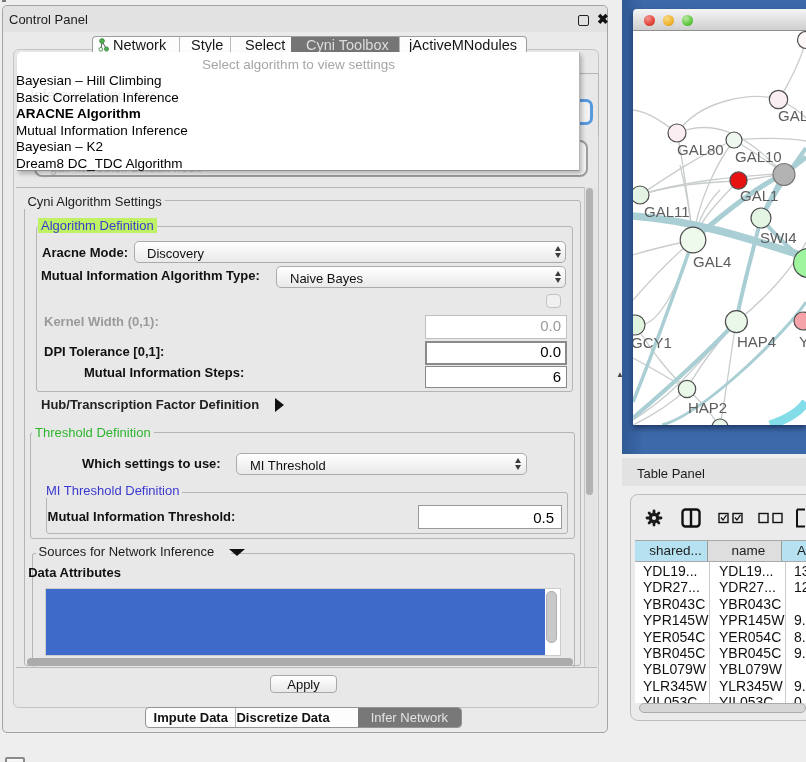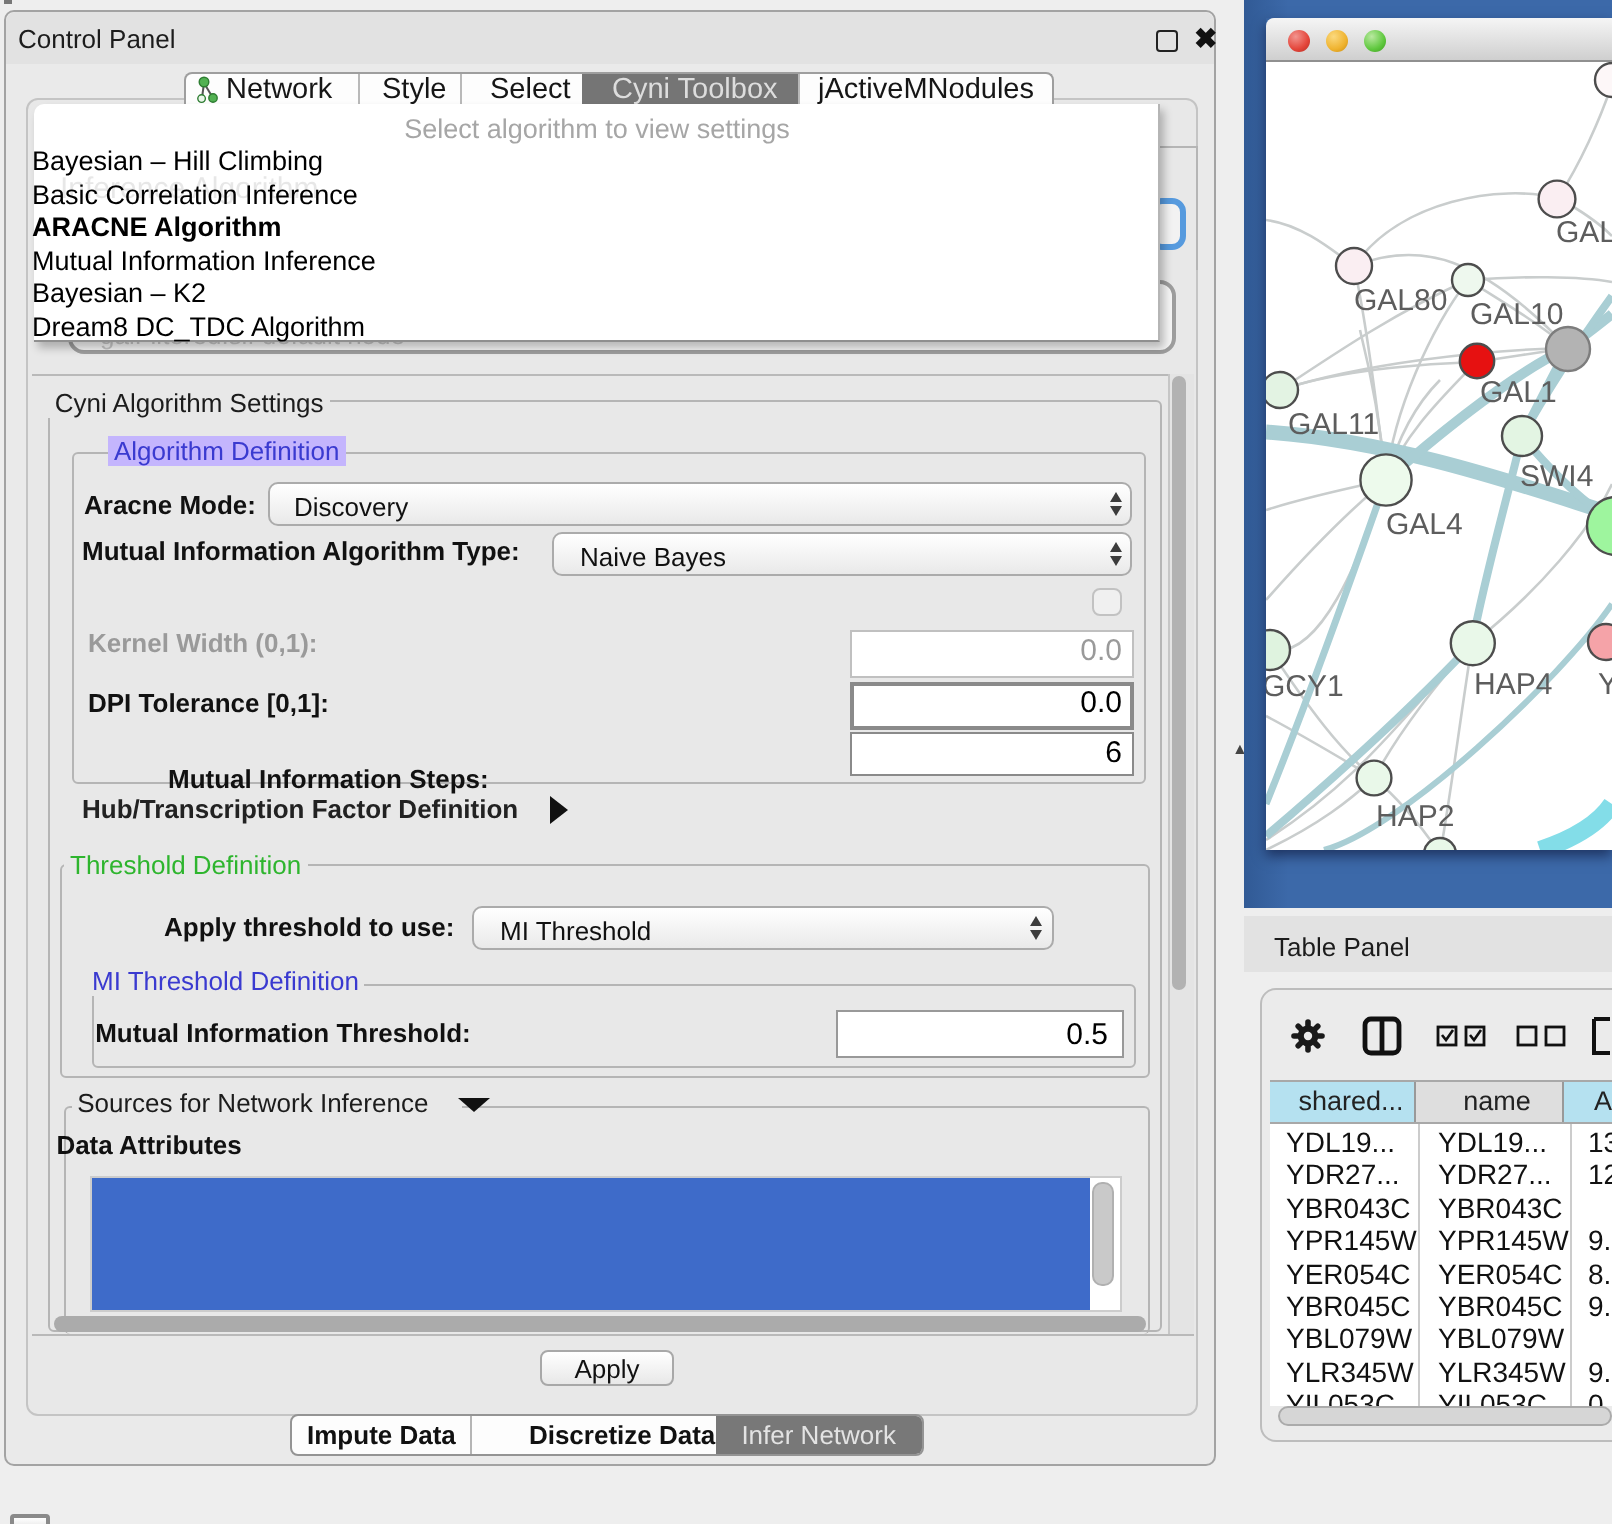--- a/index.html
+++ b/index.html
@@ -27,21 +27,21 @@
   <div class="abs" style="left:594px;top:5px;font-size:14px;font-weight:bold;color:#111;">✖</div>
 
   <div class="abs" style="left:10px;top:43px;width:586px;height:659px;background:#e8e8e8;border:1px solid #c4c4c4;border-radius:6px;"></div>
 
   <div class="abs" style="left:13px;top:180.5px;width:581px;height:1px;background:#b9b9b9;"></div>
 
   <div class="abs" style="left:21px;top:194px;width:557px;height:466px;border:1px solid #b5b5b5;border-radius:3px;"></div>
   <div class="abs" style="left:21.4px;top:187.7px;background:#e8e8e8;padding:0 3px;font-size:13px;color:#1c1c1c;">Cyni Algorithm Settings</div>
 
   <div class="abs" style="left:33px;top:220px;width:537px;height:166px;border:1px solid #b5b5b5;border-radius:3px;"></div>
-  <div class="abs" style="left:35px;top:211.5px;background:#c4b5fd;padding:0 3px;font-size:13px;color:#3a3ad0;margin-left:16px;">Algorithm Definition</div>
+  <div class="abs" style="left:35px;top:211.5px;background:#bef264;padding:0 3px;font-size:13px;color:#3a3ad0;">Algorithm Definition</div>
 
   <div class="abs b t13" style="left:39px;top:238.5px;">Aracne Mode:</div>
   <div class="abs combo" style="left:131px;top:235px;width:431.5px;height:22px;"></div>
   <div class="arrows" style="left:550.5px;top:240.3px;"></div>
   <div class="abs t13" style="left:144px;top:239.5px;">Discovery</div>
 
   <div class="abs b t13" style="left:38px;top:262.3px;">Mutual Information Algorithm Type:</div>
   <div class="abs combo" style="left:273px;top:260px;width:289.5px;height:22px;"></div>
   <div class="arrows" style="left:550.5px;top:265.3px;"></div>
   <div class="abs t13" style="left:287px;top:264.5px;">Naive Bayes</div>
@@ -49,31 +49,31 @@
   <div class="abs" style="left:543px;top:288px;width:15px;height:14px;background:#f0f0f0;border:1px solid #c2c2c2;border-radius:4px;"></div>
 
   <div class="abs b" style="left:41px;top:307.7px;font-size:13px;color:#9a9a9a;">Kernel Width (0,1):</div>
   <div class="abs" style="left:422px;top:308.5px;width:141.5px;height:24px;background:#fff;border:1px solid #c0c0c0;"></div>
   <div class="abs" style="left:422px;top:311px;width:136px;text-align:right;font-size:15px;color:#9a9a9a;">0.0</div>
 
   <div class="abs b t13" style="left:41px;top:337.7px;">DPI Tolerance [0,1]:</div>
   <div class="abs" style="left:422px;top:334.5px;width:141.5px;height:24px;background:#fff;border:2px solid #8a8a8a;"></div>
   <div class="abs" style="left:422px;top:337px;width:136px;text-align:right;font-size:15px;color:#000;">0.0</div>
 
-  <div class="abs b t13" style="left:41px;top:376px;padding-left:40px;">Mutual Information Steps:</div>
+  <div class="abs b t13" style="left:41px;top:359px;padding-left:40px;">Mutual Information Steps:</div>
   <div class="abs" style="left:422px;top:360px;width:141.5px;height:22px;background:#fff;border:1px solid #8a8a8a;"></div>
   <div class="abs" style="left:422px;top:362.3px;width:136px;text-align:right;font-size:15px;color:#000;">6</div>
 
   <div class="abs" style="left:38px;top:391px;font-size:13px;font-weight:bold;color:#222;">Hub/Transcription Factor Definition</div>
   <div class="abs" style="left:271.5px;top:392px;width:0;height:0;border-left:9px solid #111;border-top:7px solid transparent;border-bottom:7px solid transparent;"></div>
 
   <div class="abs" style="left:27px;top:426px;width:545px;height:107px;border:1px solid #b5b5b5;border-radius:3px;"></div>
   <div class="abs" style="left:29px;top:418.7px;background:#e8e8e8;padding:0 3px;font-size:13px;color:#2eb52e;">Threshold Definition</div>
 
-  <div class="abs b t13" style="left:79px;top:449.7px;">Apply threshold to use:</div>
+  <div class="abs b t13" style="left:79px;top:449.7px;">Which settings to use:</div>
   <div class="abs combo" style="left:233px;top:447px;width:291px;height:22px;"></div>
   <div class="arrows" style="left:511px;top:452.3px;"></div>
   <div class="abs t13" style="left:247px;top:451.5px;">MI Threshold</div>
 
   <div class="abs" style="left:43px;top:486px;width:522px;height:42px;border:1px solid #b5b5b5;border-radius:3px;"></div>
   <div class="abs" style="left:40px;top:477.4px;background:#e8e8e8;padding:0 3px;font-size:13px;color:#3a3ad0;">MI Threshold Definition</div>
 
   <div class="abs b t13" style="left:44.6px;top:502.5px;">Mutual Information Threshold:</div>
   <div class="abs" style="left:415px;top:499px;width:144px;height:24px;background:#fff;border:1px solid #999;"></div>
   <div class="abs" style="left:415px;top:503px;width:136px;text-align:right;font-size:15px;color:#000;">0.5</div>
@@ -92,21 +92,21 @@
 
   <div class="abs" style="left:13px;top:661px;width:581px;height:1px;background:#b9b9b9;"></div>
 
   <div class="abs" style="left:581px;top:181px;width:13px;height:480px;background:#e4e4e4;border-left:1px solid #c6c6c6;"></div>
   <div class="abs" style="left:582.7px;top:182px;width:7px;height:307px;background:#b2b2b2;border-radius:5px;"></div>
 
   <div class="abs" style="left:267px;top:669px;width:67px;height:18px;background:linear-gradient(#ffffff,#e8e8e8);border:1px solid #a8a8a8;border-radius:4px;text-align:center;font-size:13px;color:#111;line-height:18px;">Apply</div>
 
   <div class="abs" style="left:142px;top:701px;width:317px;height:21px;border:1px solid #949494;border-radius:4px;background:#fdfdfd;overflow:hidden;display:flex;">
     <div style="width:91px;text-align:center;font-size:13px;font-weight:bold;color:#111;line-height:20px;border-right:1px solid #b5b5b5;">Impute Data</div>
-    <div style="width:122px;text-align:right;font-size:13px;font-weight:bold;color:#111;line-height:20px;">Discretize Data</div>
+    <div style="width:122px;text-align:left;font-size:13px;font-weight:bold;color:#111;line-height:20px;">Discretize Data</div>
     <div style="width:104px;text-align:center;font-size:13px;color:#e3e3e3;line-height:20px;background:#787878;">Infer Network</div>
   </div>
 </div>
 
 <div class="abs" style="left:92px;top:36px;width:435px;height:17px;border:1px solid #9e9e9e;border-bottom:none;border-radius:4px 4px 0 0;background:#fdfdfd;display:flex;">
   <div style="width:87px;border-right:1px solid #b9b9b9;"></div>
   <div style="width:51px;border-right:1px solid #b9b9b9;"></div>
   <div style="width:60px;"></div>
   <div style="width:108px;background:#757575;"></div>
   <div style="width:127px;border-left:1px solid #b9b9b9;"></div>

